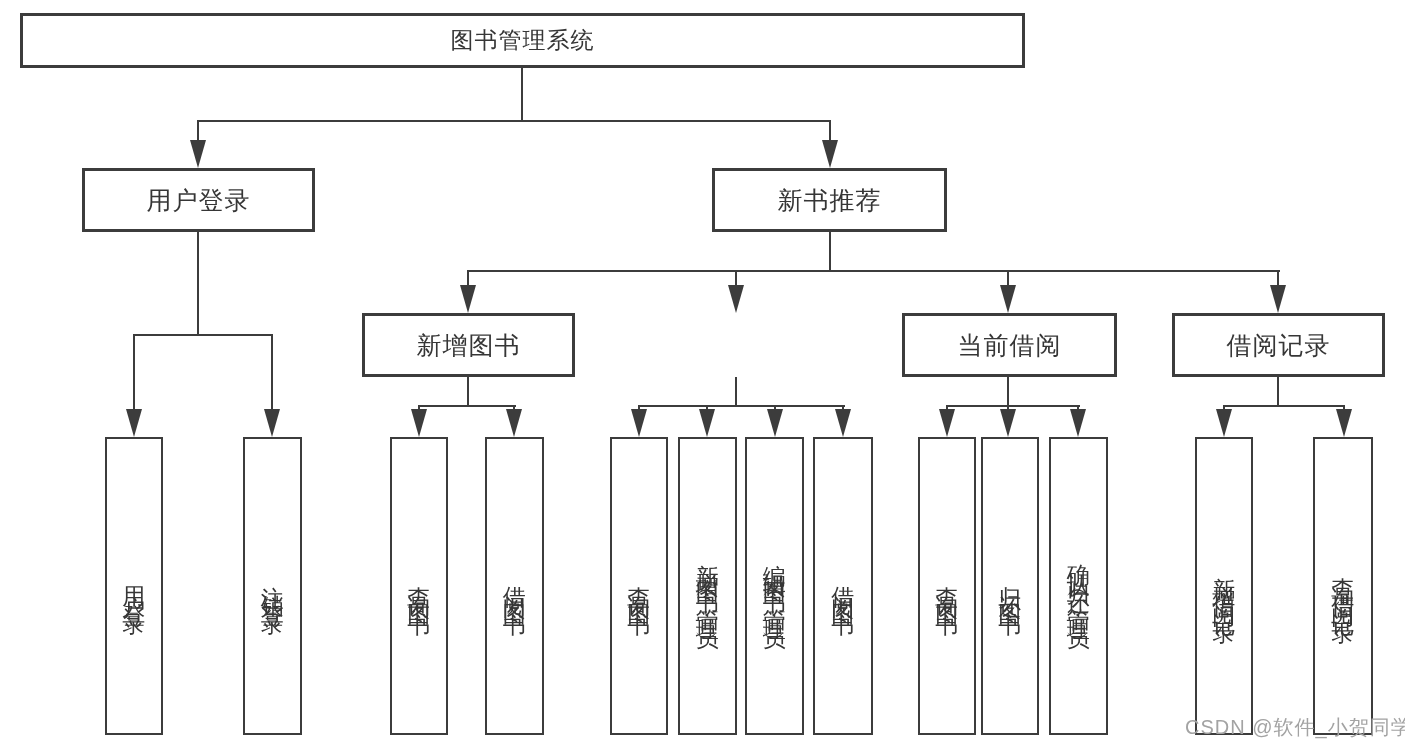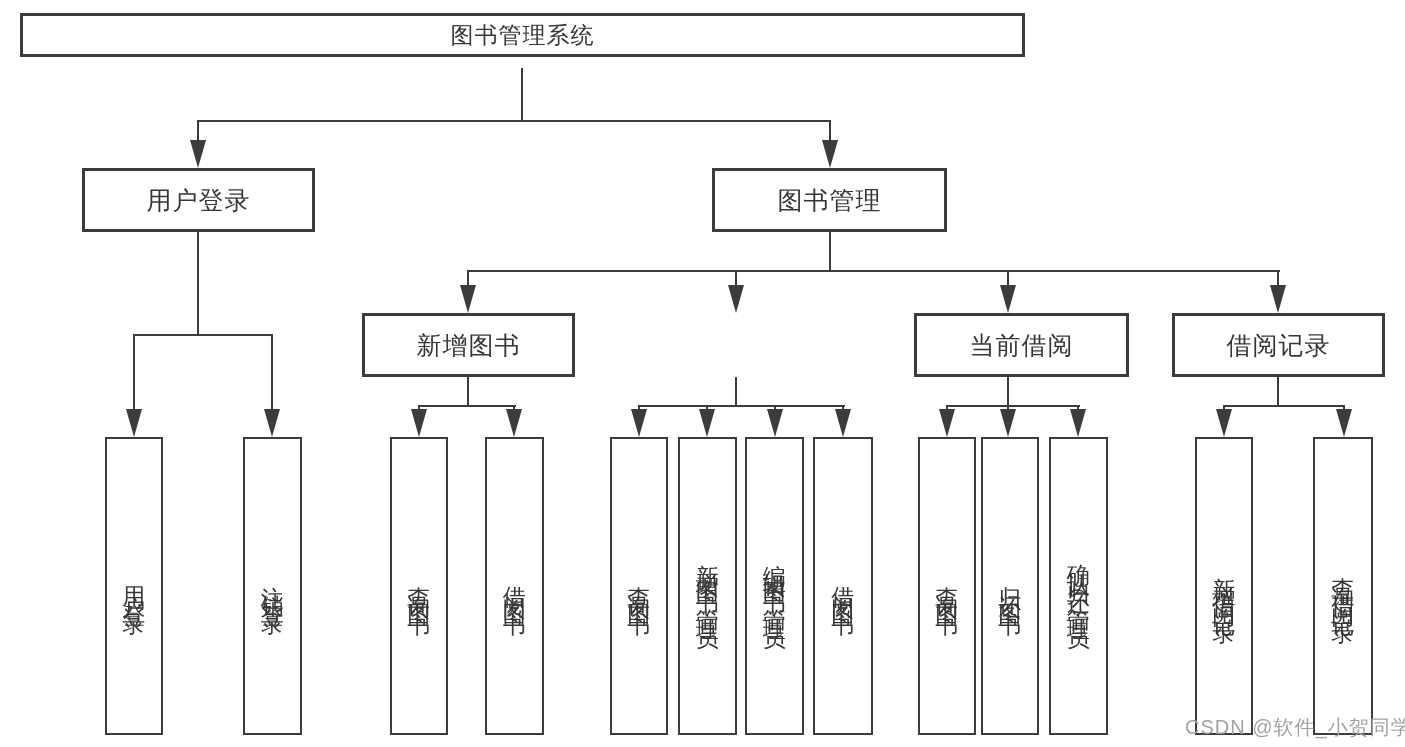--- a/index.html
+++ b/index.html
@@ -67,35 +67,35 @@
     letter-spacing: 1px;
     color: var(--watermark-color, #a0a0a0);
     white-space: nowrap;
   }
 </style>
 </head>
 <body>
 
 <div id="stage">
 
-  <div class="node" style="left:20px; top:13px; width:1005px; height:44px;">
+  <div class="node" style="left:20px; top:13px; width:1005px; height:55px;">
     <span class="root-label">图书管理系统</span>
   </div>
 
   <div class="node" style="left:82px; top:168px; width:233px; height:64px;">
     <span class="htext">用户登录</span>
   </div>
   <div class="node" style="left:712px; top:168px; width:235px; height:64px;">
-    <span class="htext">图书管理</span>
+    <span class="htext">新书推荐</span>
   </div>
 
   <div class="node" style="left:362px; top:313px; width:213px; height:64px;">
     <span class="htext">新增图书</span>
   </div>
-  <div class="node" style="left:902px; top:313px; width:215px; height:64px;margin-left:12px;">
+  <div class="node" style="left:902px; top:313px; width:215px; height:64px;">
     <span class="htext">当前借阅</span>
   </div>
   <div class="node" style="left:1172px; top:313px; width:213px; height:64px;">
     <span class="htext">借阅记录</span>
   </div>
 
   <div class="node node-v" style="left:105px; width:58px;">
     <span class="vtext">用户登录</span>
   </div>
   <div class="node node-v" style="left:243px; width:59px;">

